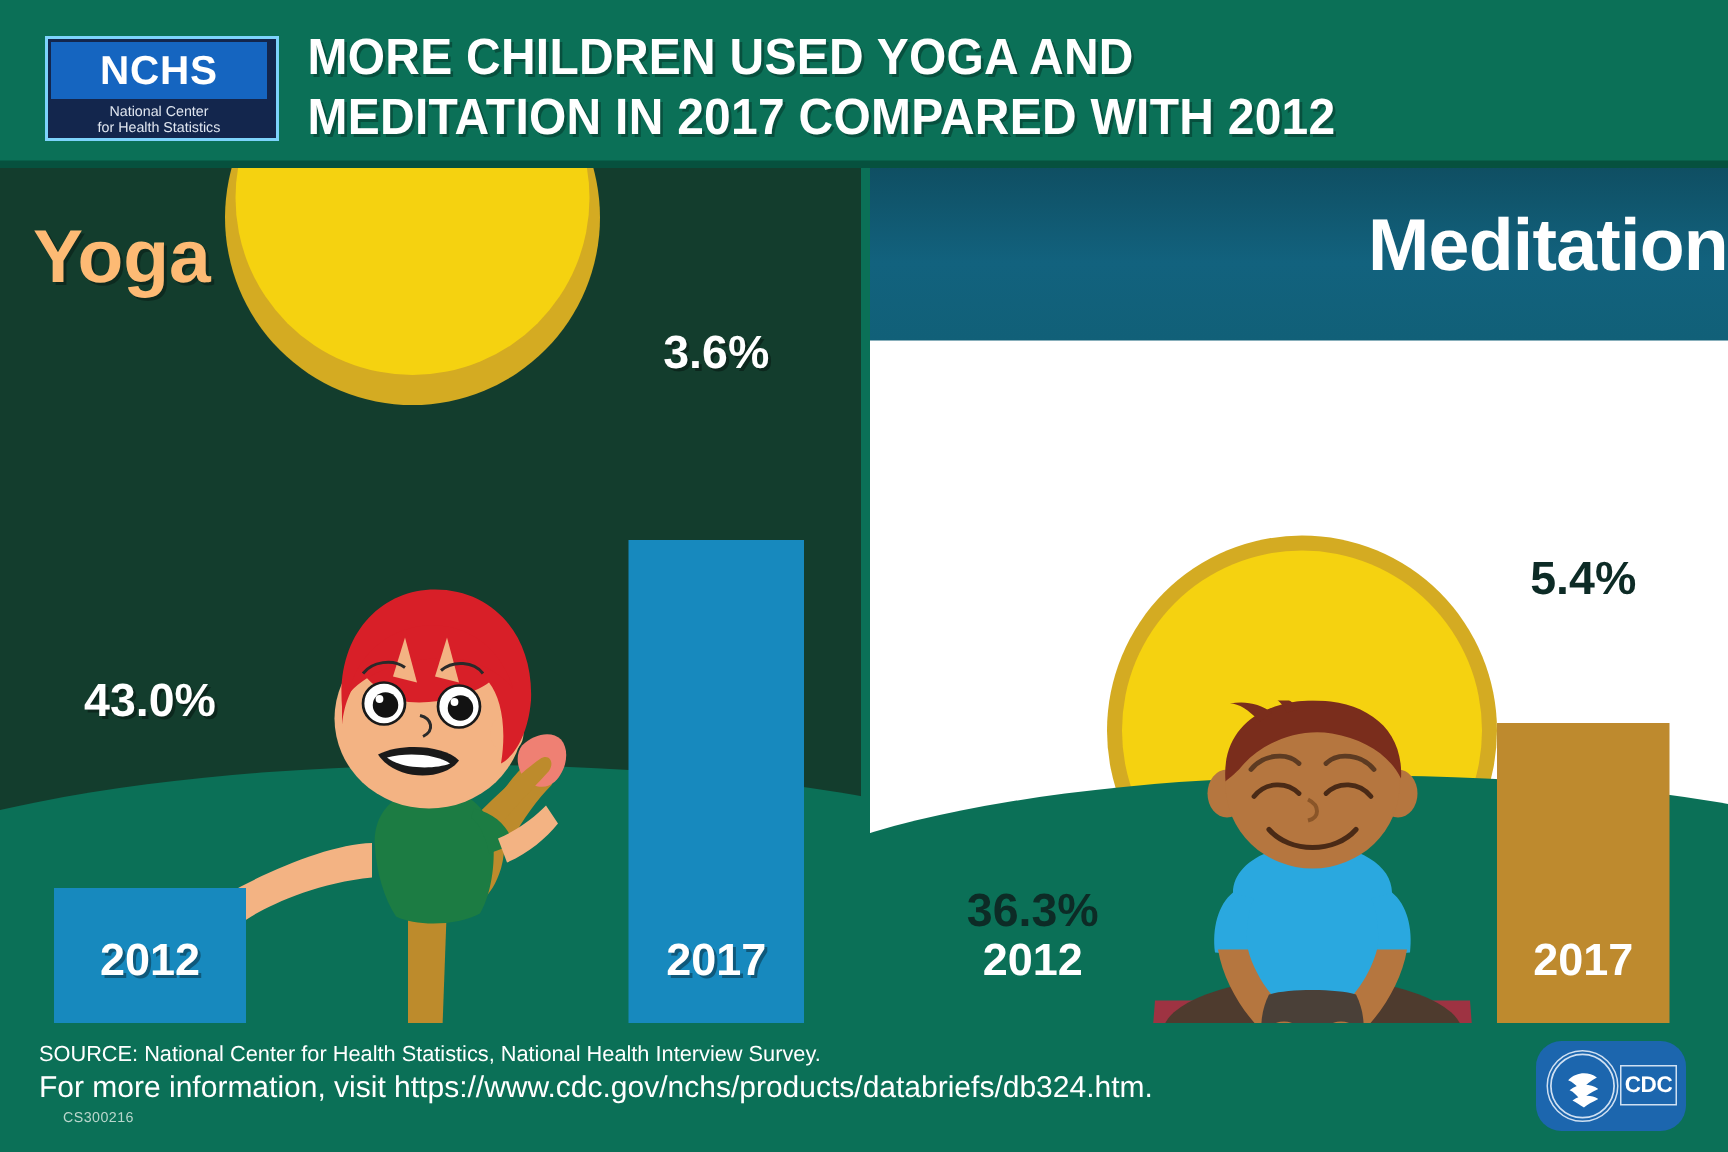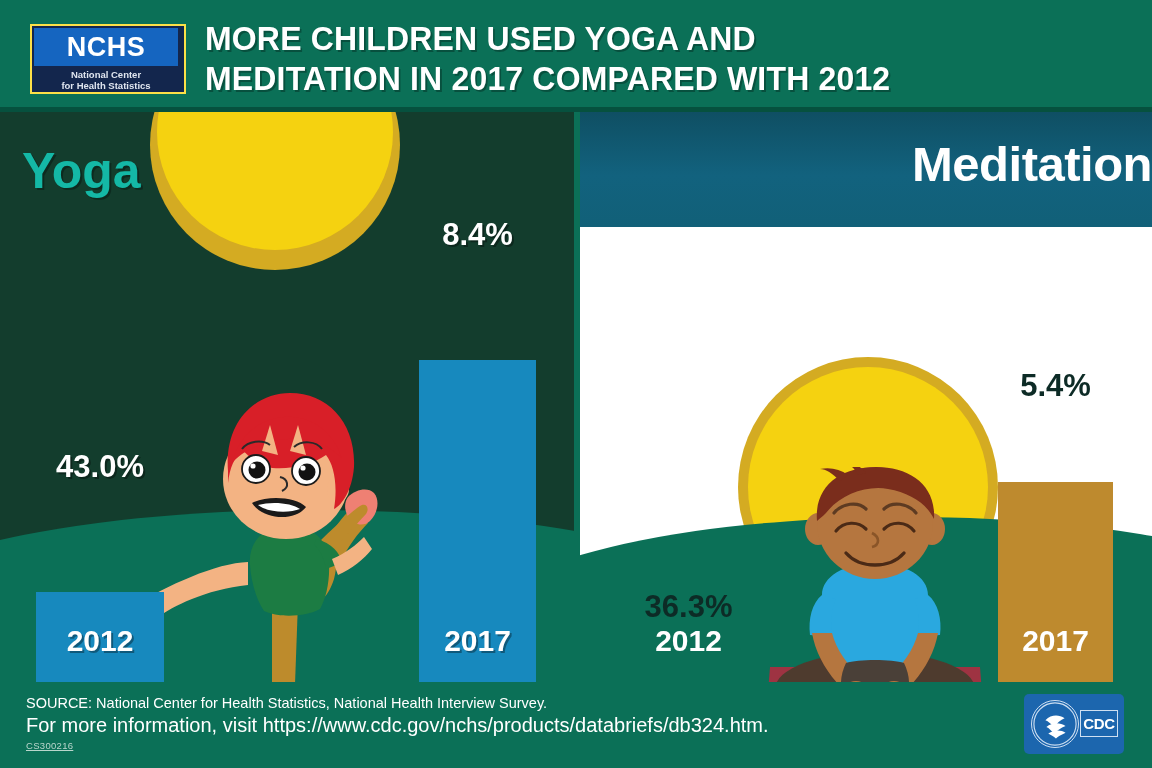--- a/index.html
+++ b/index.html
@@ -8,34 +8,34 @@
     position:relative;width:1152px;height:768px;overflow:hidden;
     font-family:"Liberation Sans", sans-serif;
     background:#0b7057;
   }
 
   
   .header{position:absolute;left:0;top:0;width:1152px;height:110px;background:#0b7057;}
   .hdr-underline{position:absolute;left:0;top:107px;width:1152px;height:5px;background:#06513e;}
   .logo{
     position:absolute;left:30px;top:24px;width:156px;height:70px;
-    background:#13264d;border:2px solid #fde047;
+    background:#13264d;border:2px solid #7dd3fc;
   }
   .logo-top{
     position:absolute;left:2px;top:2px;width:144px;height:38px;background:#1565c0;
     display:flex;align-items:center;justify-content:center;
   }
   .logo-top span{
     color:#fff;font-weight:bold;font-size:27px;letter-spacing:0.5px;line-height:1;
   }
   .logo-bot{
     position:absolute;left:2px;top:42px;width:144px;height:24px;background:#13264d;
     display:flex;flex-direction:column;align-items:center;justify-content:center;
   }
-  .logo-bot span{color:#dfe5ef;font-size:9.5px;font-weight:bold;line-height:11px;}
+  .logo-bot span{color:#dfe5ef;font-size:9.5px;font-weight:normal;line-height:11px;}
   .title{
     position:absolute;left:205px;top:18px;width:935px;
     color:#ffffff;font-weight:bold;font-size:34px;line-height:40px;
     letter-spacing:0.2px;
     font-family:"Liberation Sans", sans-serif;
     text-shadow:2px 2px 0 rgba(0,0,0,.28);
     transform:scaleX(0.94);transform-origin:left top;
   }
   .title div{white-space:nowrap;}
 
@@ -82,23 +82,23 @@
 
   
   .girl{position:absolute;left:120px;top:255px;width:300px;height:380px;z-index:20;}
   
   .boy{position:absolute;left:182px;top:355px;width:230px;height:265px;z-index:20;}
 
   
   .footer{position:absolute;left:0;top:682px;width:972px;height:86px;background:#0b7057;}
   .src{position:absolute;left:26px;top:12px;color:#ffffff;font-size:14.5px;line-height:18px;}
   .more{position:absolute;left:26px;top:31px;color:#ffffff;font-size:20px;line-height:24px;}
-  .cs{position:absolute;left:26px;top:58px;color:#b9d6cc;font-size:9.5px;letter-spacing:0.3px;text-decoration:underline;}
+  .cs{position:absolute;left:42px;top:58px;color:#b9d6cc;font-size:9.5px;letter-spacing:0.3px;}
   .cdc{
-    position:absolute;left:1024px;top:694px;width:100px;height:60px;border-radius:5px;
+    position:absolute;left:1024px;top:694px;width:100px;height:60px;border-radius:17px;
     background:#1c66ae;z-index:50;
   }
   .cdc-seal{
     position:absolute;left:7px;top:6px;width:48px;height:48px;border-radius:50%;
     border:1.4px solid #cfe0f2;
   }
   .cdc-box{
     position:absolute;left:56px;top:16px;width:38px;height:27px;
     border:1.3px solid #cfe0f2;background:#1c66ae;
     display:flex;align-items:center;justify-content:center;
@@ -127,21 +127,21 @@
     <div class="hdr-underline"></div>
   </div>
 
   <div class="panel-left">
 
     <div class="sun-l-ring"></div>
     <div class="sun-l"></div>
 
     <div class="hill-l"></div>
 
-    <div style="position:absolute;left:22px;top:32px;color:#14b8a6;font-weight:bold;font-size:50px;line-height:54px;text-shadow:2px 2px 0 rgba(0,0,0,.3);z-index:30;">Yoga</div>
+    <div style="position:absolute;left:22px;top:32px;color:#fdba74;font-weight:bold;font-size:50px;line-height:54px;text-shadow:2px 2px 0 rgba(0,0,0,.3);z-index:30;">Yoga</div>
 
     <svg class="girl" viewBox="0 0 300 380">
       <ellipse cx="152" cy="357" rx="70" ry="17" fill="#0a4b3a"></ellipse>
 
       <path d="M128 195 C 96 196 48 218 12 240 C 30 240 38 246 40 249 C 50 241 86 222 128 218 Z" fill="#f3b383"></path>
 
       <path d="M152 235 L178 235 L174 345 L152 345 Z" fill="#bd8b2c"></path>
 
       <path d="M138 341 C 130 345 126 352 134 356 C 146 360 172 358 182 352 C 188 348 184 341 178 340 Z" fill="#ef8073"></path>
 
@@ -184,21 +184,21 @@
 
       <path d="M132 136 C 148 128 176 130 186 140 C 176 154 144 154 132 136 Z" fill="#1a1a1a"></path>
       <path d="M138 138 C 152 134 172 136 180 142 C 170 146 148 146 138 138 Z" fill="#ffffff"></path>
     </svg>
 
     <div class="bar" style="left:36px;top:480px;width:128px;height:137px;background:#1789be;"></div>
     <div class="bar-lbl val-l" style="left:36px;top:337px;width:128px;">43.0%</div>
     <div class="bar-lbl yr-l" style="left:36px;top:512px;width:128px;">2012</div>
 
     <div class="bar" style="left:419px;top:248px;width:117px;height:369px;background:#1789be;"></div>
-    <div class="bar-lbl val-l" style="left:410px;top:105px;width:135px;">8.4%</div>
+    <div class="bar-lbl val-l" style="left:410px;top:105px;width:135px;">3.6%</div>
     <div class="bar-lbl yr-l" style="left:410px;top:512px;width:135px;">2017</div>
   </div>
 
   <div class="panel-right">
 
     <div class="rt-band"></div>
     <div class="rt-title">Meditation</div>
 
     <div class="sun-r-ring"></div>
     <div class="sun-r"></div>

